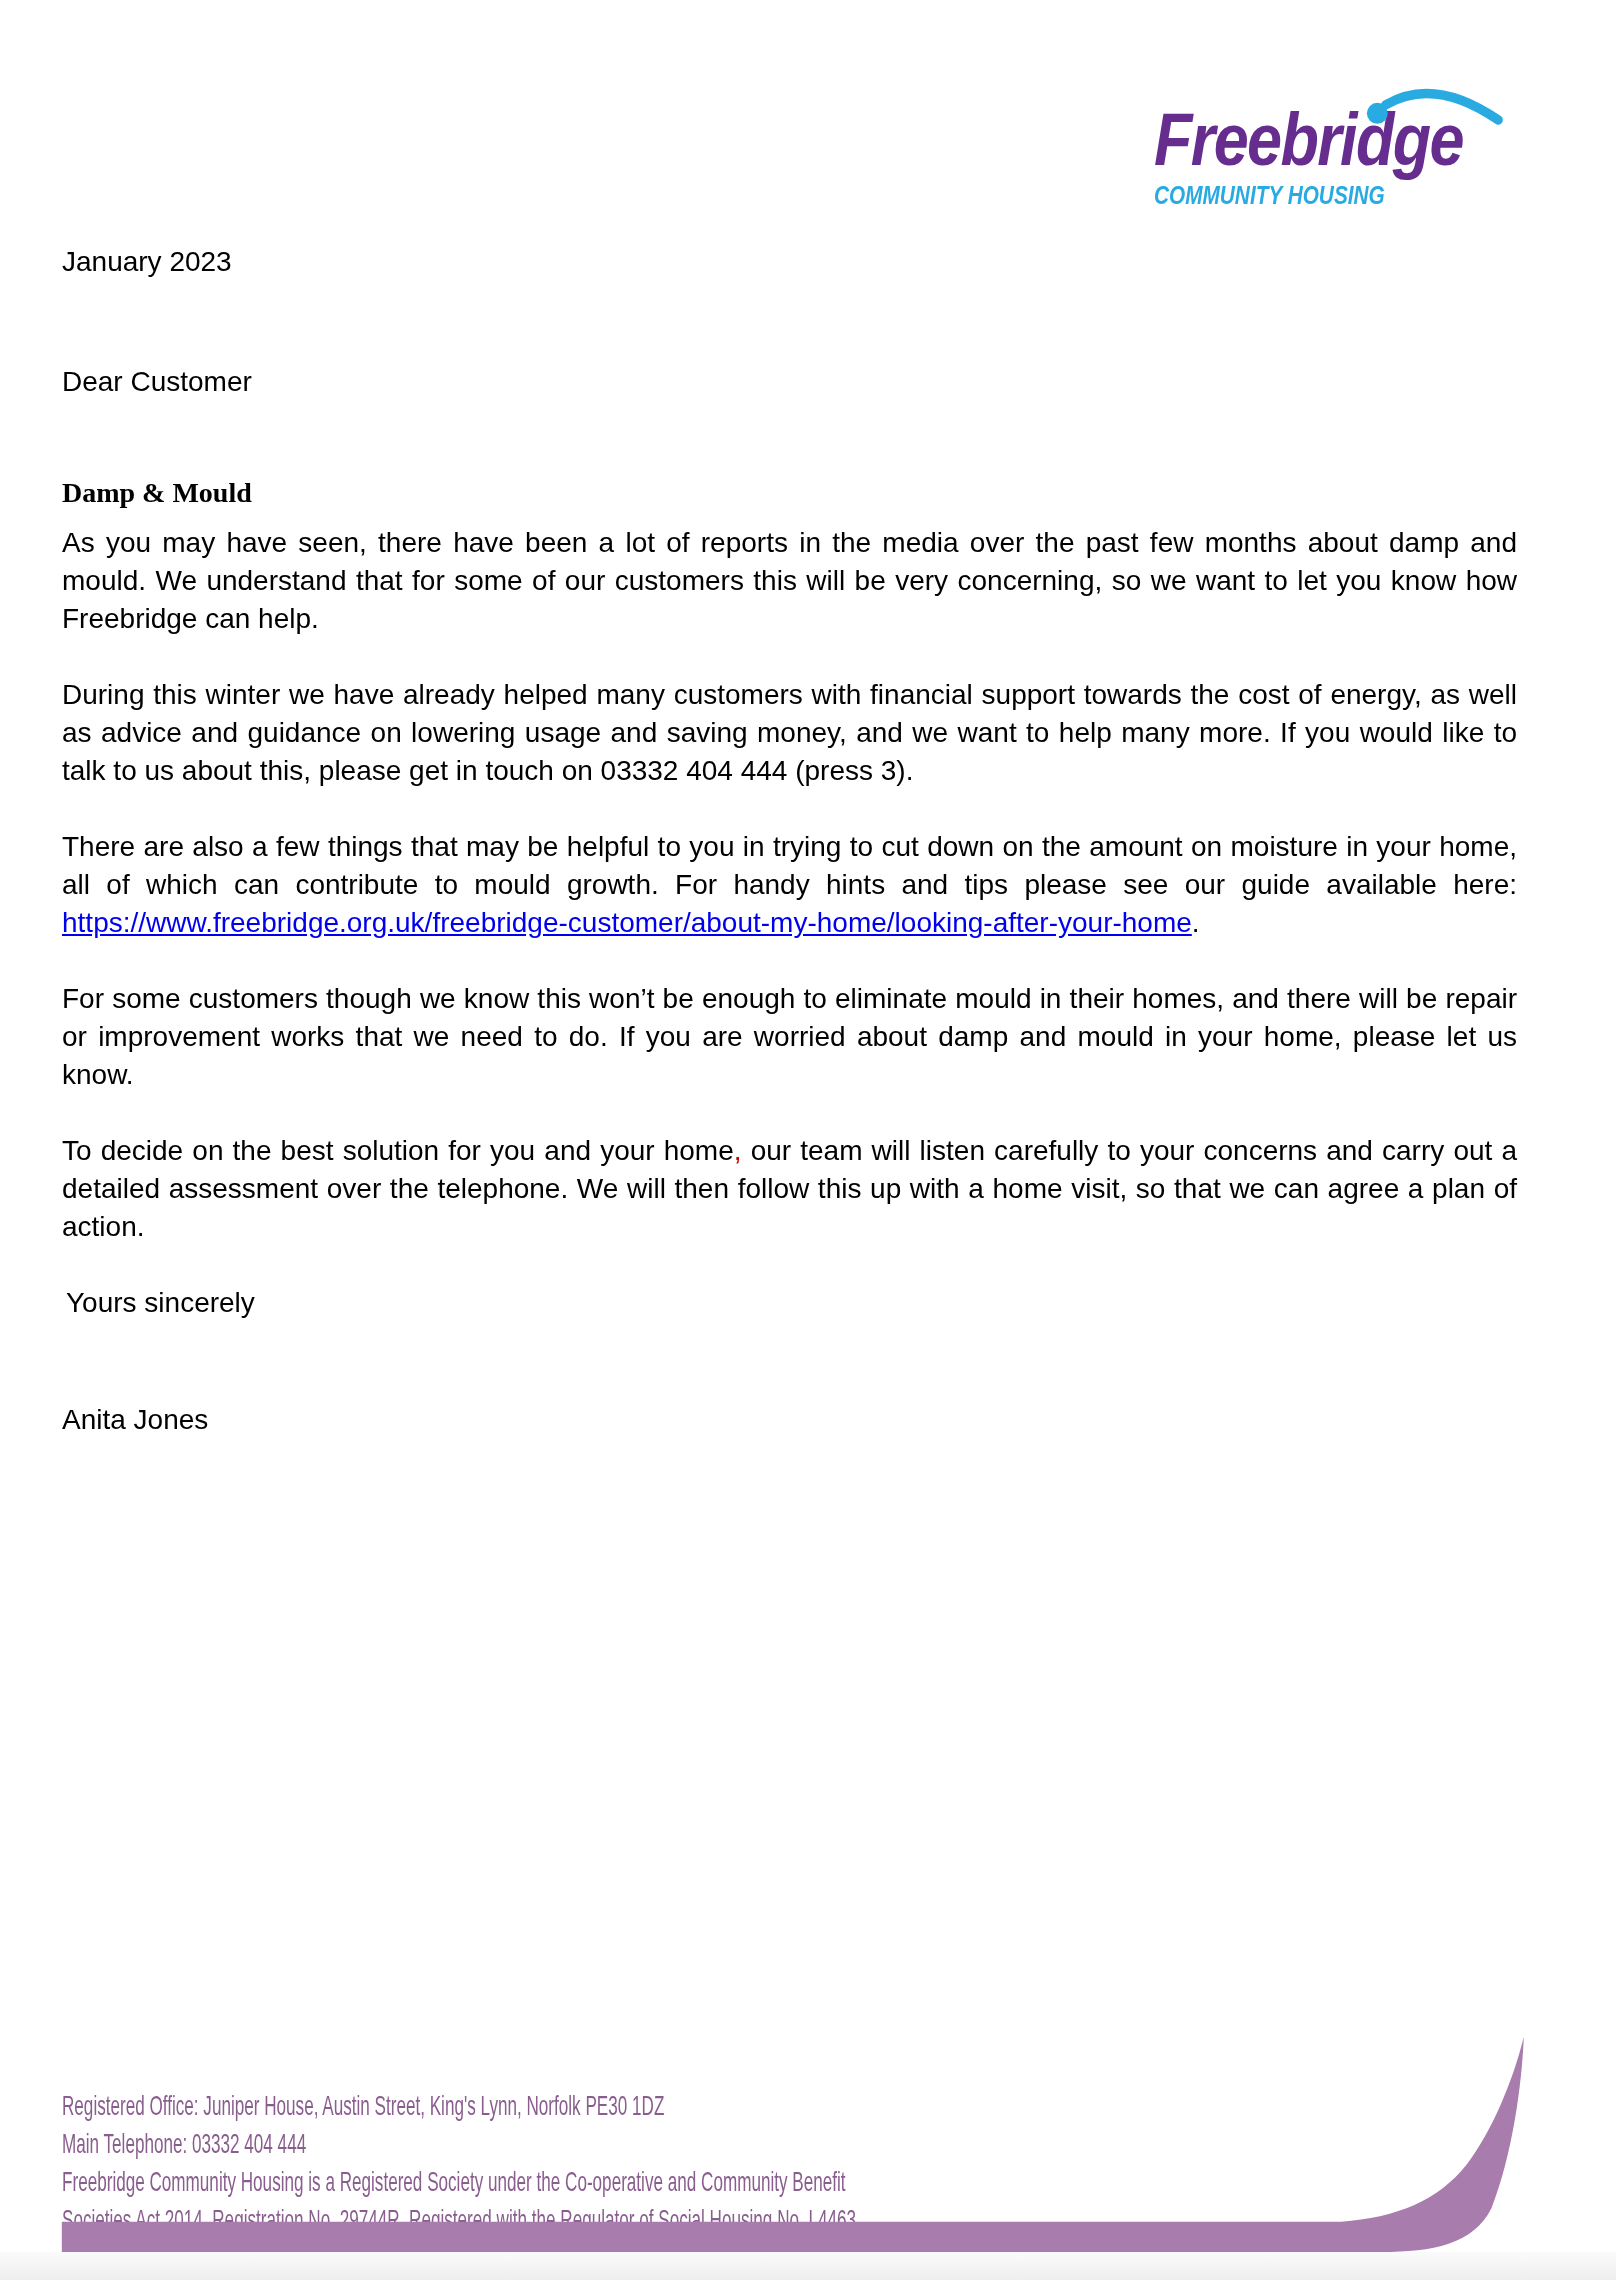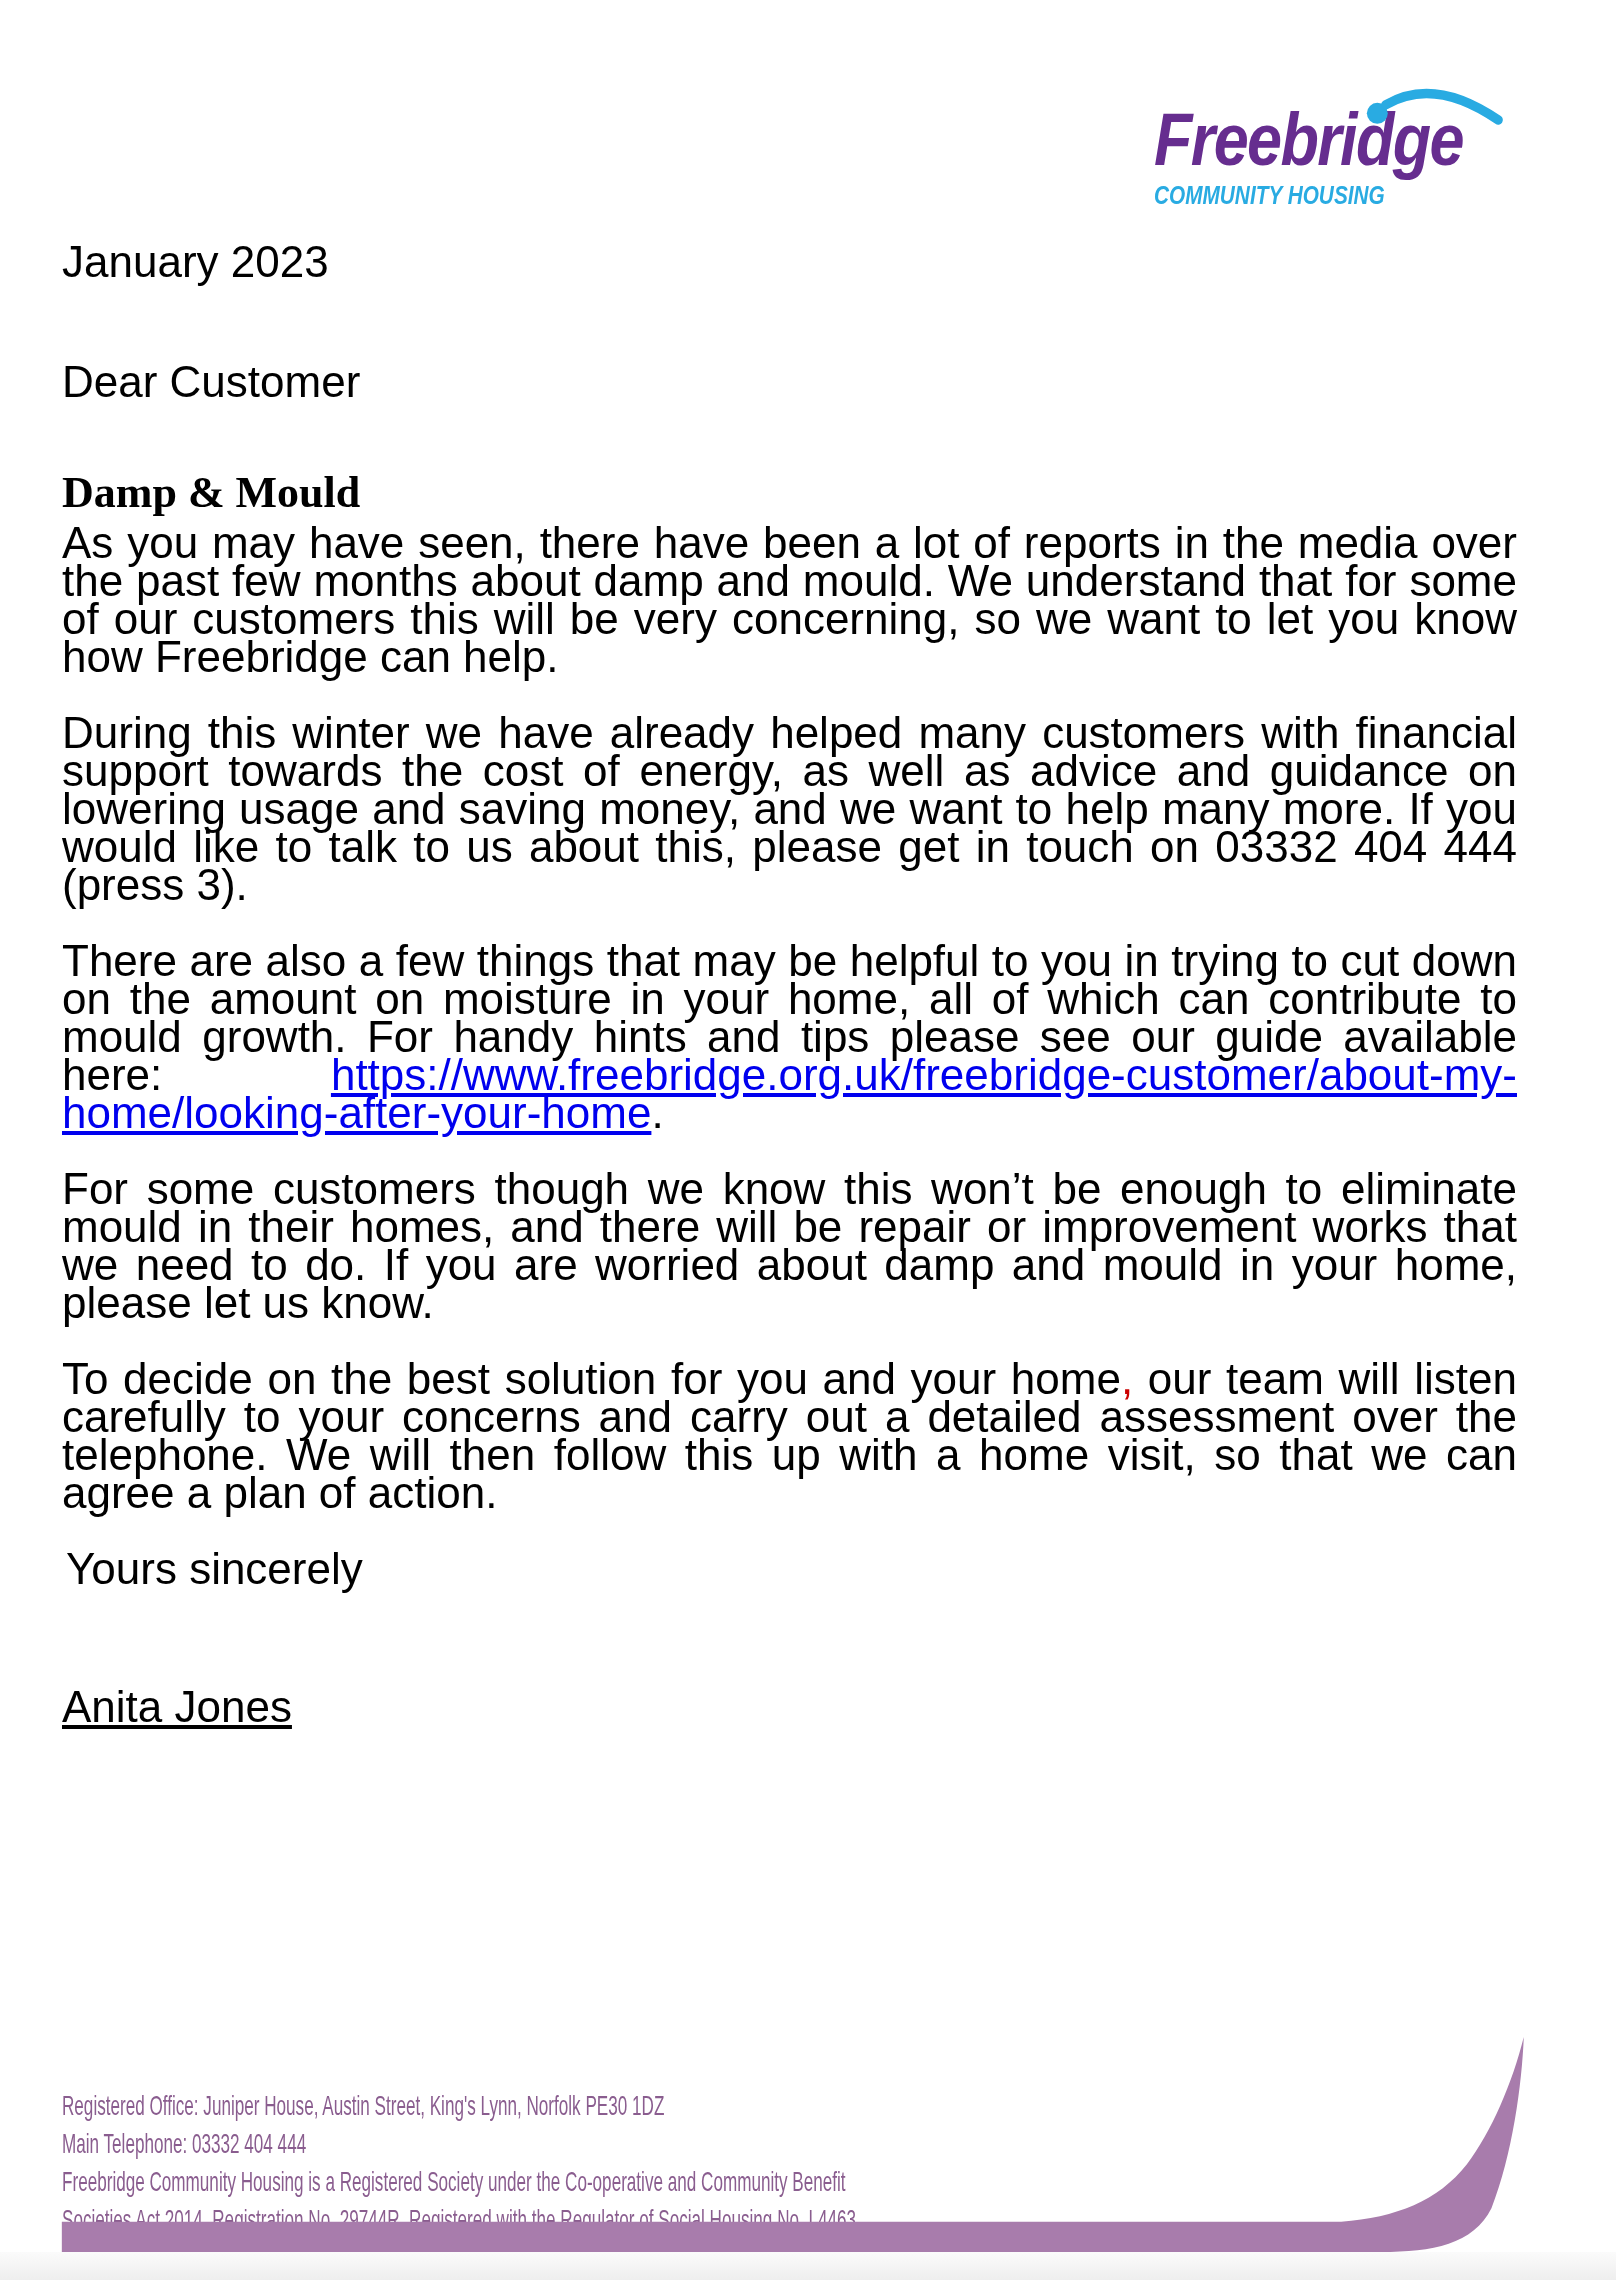--- a/index.html
+++ b/index.html
@@ -20,29 +20,29 @@
   .tagline {
     margin-top:3.8px; font-size:26px; line-height:28.5px; font-weight:bold; font-style:italic;
     color:#29ABE2; white-space:nowrap;
     transform:scaleX(0.8); transform-origin:0 0;
   }
   .logo-swoosh { position:absolute; left:0; top:0; pointer-events:none; }
 
   
   .content { position:absolute; left:62px; top:243px; width:1455px; }
   .line, .para {
-    font-size:44px; line-height:38px; margin:0;
+    font-size:28px; line-height:38px; margin:0;
   }
   .para { text-align:justify; margin:0 0 38px 0; }
   .date { margin:0; }
   .salutation { margin-top:82px; }
   .heading { margin-top:73px; font-weight:bold;font-family:Liberation Serif, serif; }
   .first-para { margin-top:12px; }
   .closing { margin:4px; }
-  .sig-name { margin-top:100px;text-decoration:underline; }
+  .sig-name { margin-top:79px; }
   a.doc-link { color:#0000EE; text-decoration:underline; overflow-wrap:break-word; }
   .red-comma { color:#CC0000; }
 
   
   .footer {
     position:absolute; left:62px; top:2087px;
     font-size:27.6px; line-height:38px; color:#8A5D8F;
     transform:scaleX(0.62); transform-origin:0 0;
     white-space:nowrap;
   }

